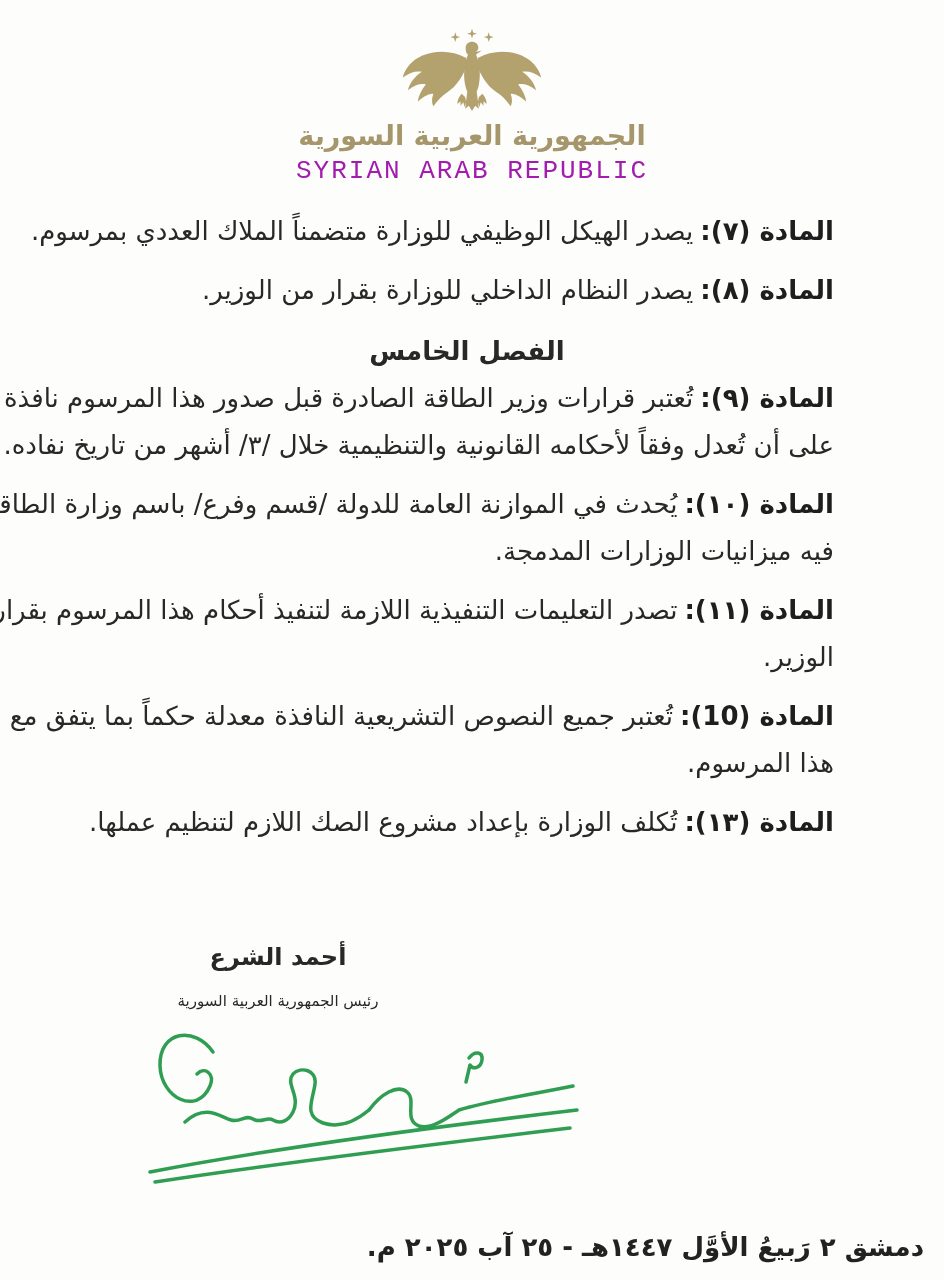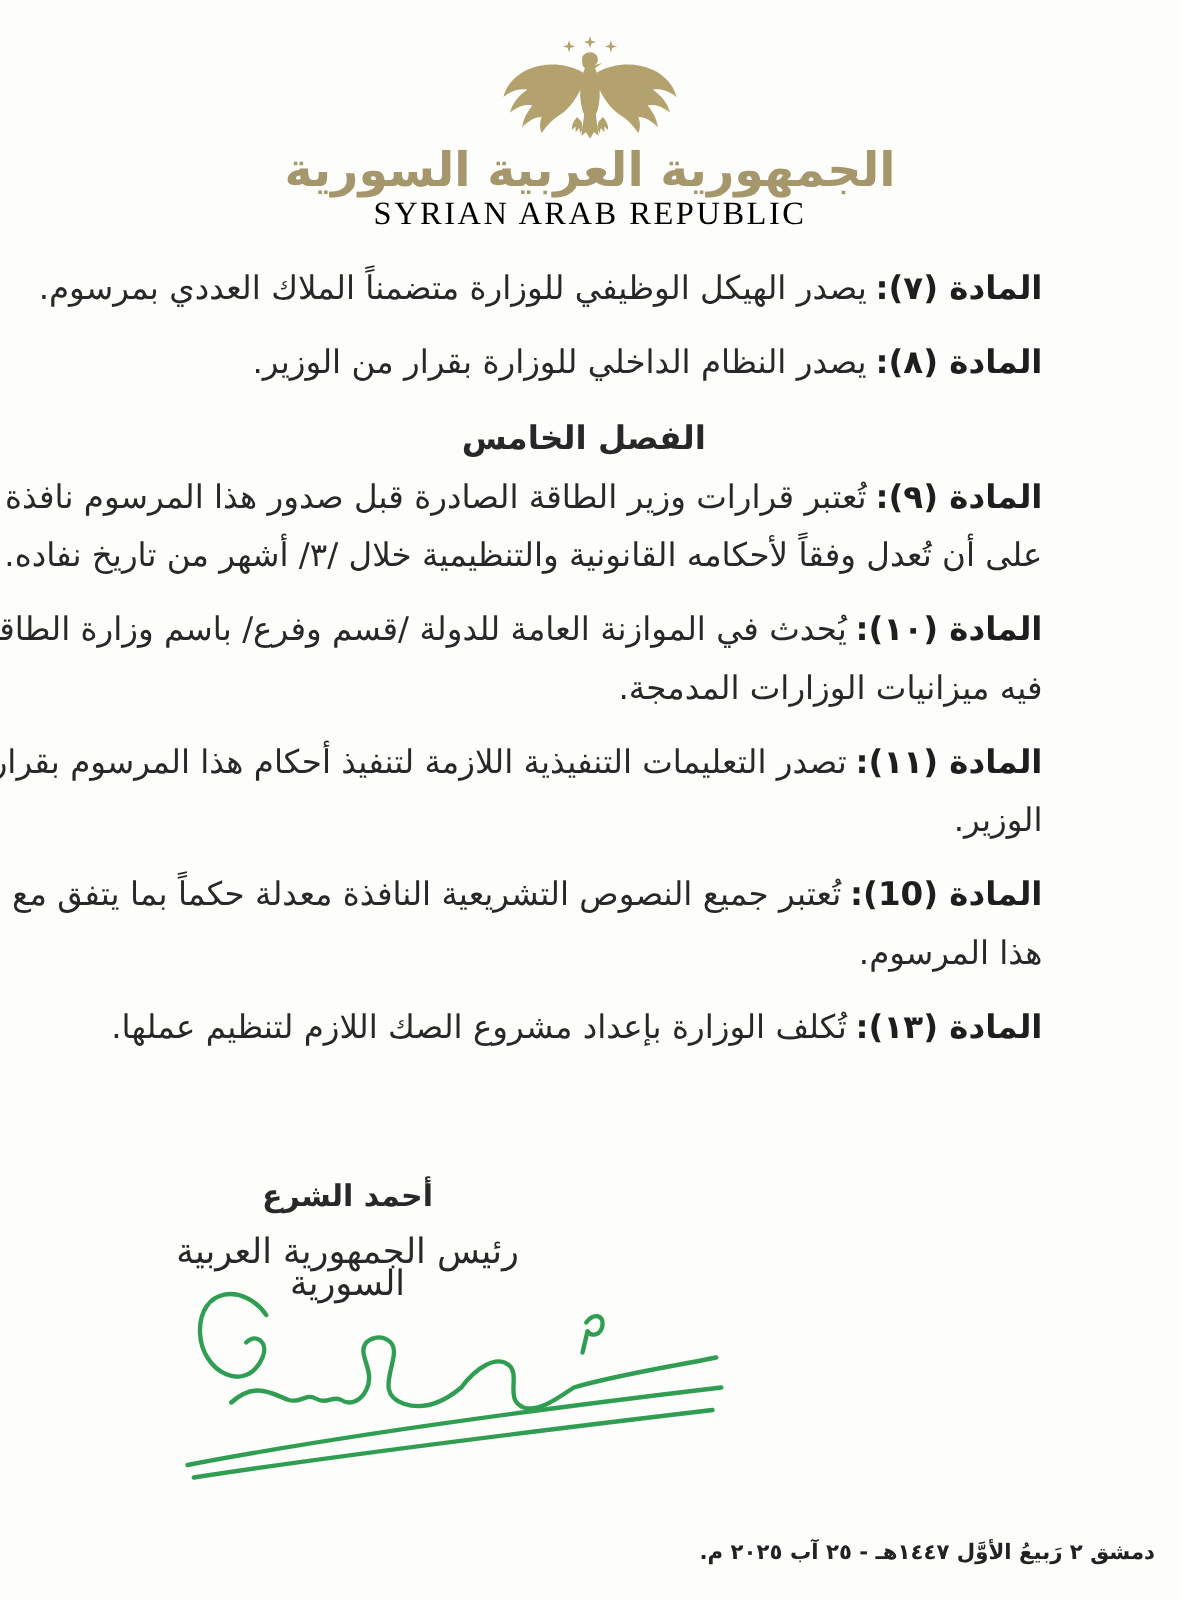--- a/index.html
+++ b/index.html
@@ -11,28 +11,28 @@
     background:#fdfdfb;
     overflow:hidden;
     font-family:"DejaVu Sans", sans-serif;
     color:#282828;
   }
   
   .header { padding-top:26px; text-align:center; }
   .emblem { display:block; margin:0 auto; }
   .title-ar {
     margin:2px 0 0;
-    font-size:38px; line-height:40px; font-weight:bold;
+    font-size:27px; line-height:40px; font-weight:bold;
     color:#a5966b; direction:rtl;
   }
   .title-en {
     margin:0;
-    font-family:Liberation Serif, serif;
+    font-family:Liberation Mono, monospace;
     font-size:26px; line-height:30px; letter-spacing:2px;
-    color:#000000; font-weight:normal;
+    color:#a21caf; font-weight:normal;
   }
   
   .body {
     margin-top:22px;
     padding:0 110px 0 100px;
     direction:rtl; text-align:right;
     font-size:26px;
   }
   .article {
     margin:0 0 12px;
@@ -44,26 +44,26 @@
     text-align:center; font-weight:bold;
     margin:14px 0 0; line-height:47px; white-space:normal;
   }
   .chapter-subtitle { margin:0 0 16px; }
   
   .sig-block {
     position:absolute; left:118px; top:942px; width:320px;
     text-align:center; direction:rtl;
   }
   .sig-name { font-size:24px; font-weight:bold; margin:0; line-height:30px; }
-  .sig-title { font-size:28px; margin:16px 0 0; line-height:26px; }
+  .sig-title { font-size:15px; margin:16px 0 0; line-height:26px; }
   .signature-svg { position:absolute; left:125px; top:1022px; }
   
   .date-line {
     position:absolute; right:20px; top:1232px;
-    direction:rtl; font-size:17px; font-weight:bold; color:#222;
+    direction:rtl; font-size:26px; font-weight:bold; color:#222;
   }
 </style>
 </head>
 <body>
 
 <div class="page">
 
   <div class="header">
     <svg class="emblem" width="150" height="88" viewBox="0 0 260 150" aria-hidden="true">
       <g fill="#b3a26d">

